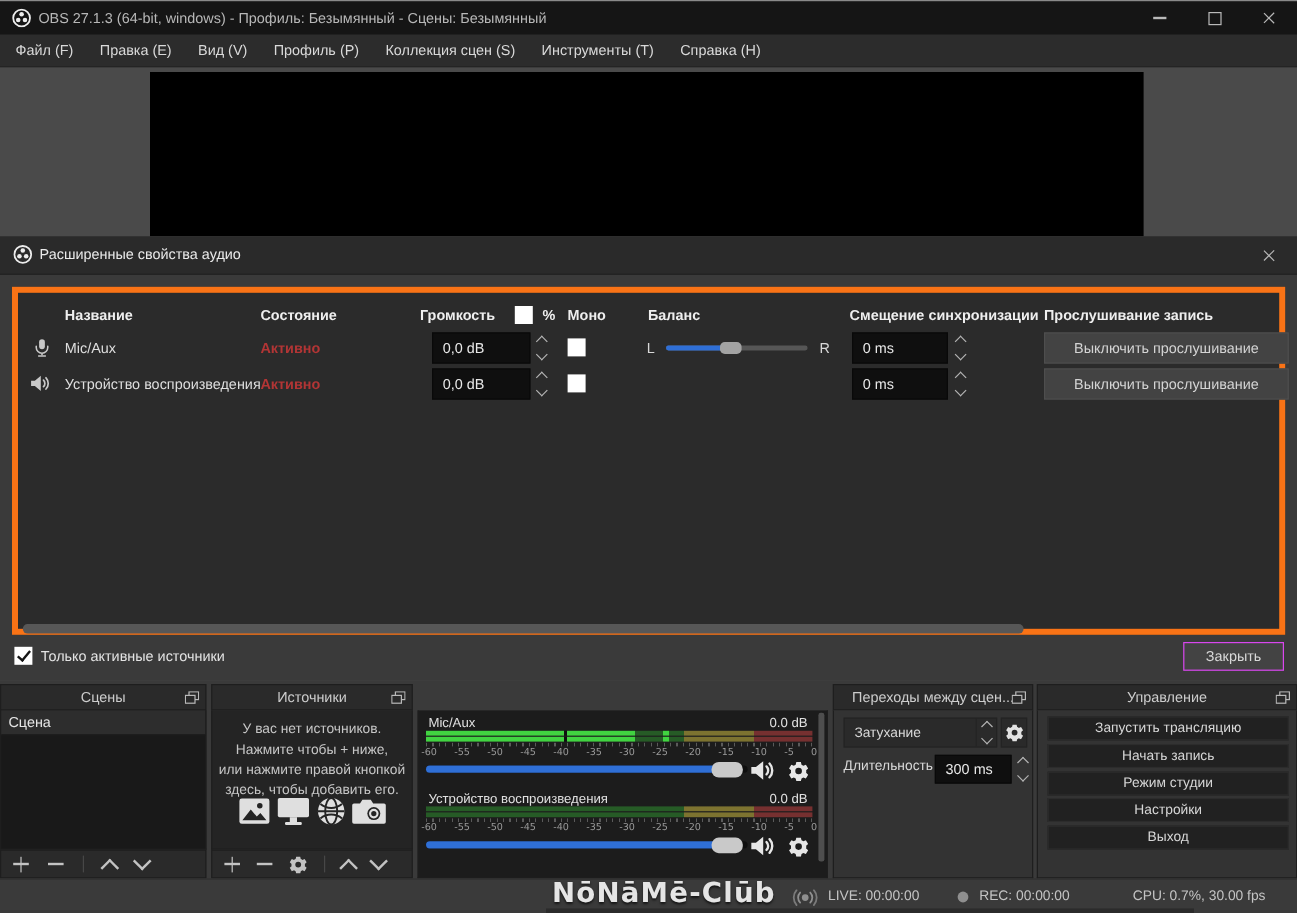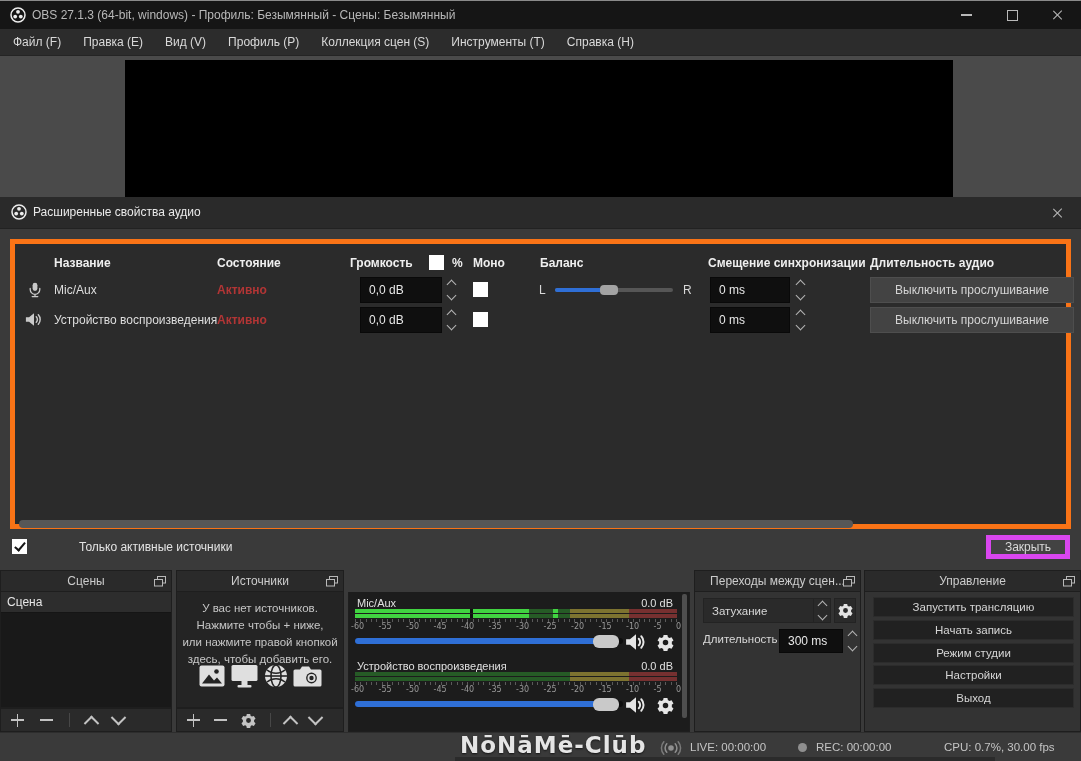--- a/index.html
+++ b/index.html
@@ -36,22 +36,22 @@
   .chd{display:inline-block;width:6px;height:6px;border-right:1.7px solid #b5b5b5;border-bottom:1.7px solid #b5b5b5;transform:rotate(45deg);}
   .cb{position:absolute;width:15px;height:15px;background:#fff;}
   .cb-check{display:flex;align-items:center;justify-content:center;}
   .cb-check::after{content:"";width:4px;height:9px;border-right:2px solid #151515;border-bottom:2px solid #151515;transform:rotate(40deg);margin-top:-3px;}
   .bal-letter{position:absolute;font-size:12px;color:#d8d8d8;top:6px;}
   .bal-track{position:absolute;top:11px;width:118px;height:4px;background:#565656;border-radius:2px;}
   .bal-fill{height:4px;width:46%;background:#2f6fd6;border-radius:2px;}
   .bal-handle{position:absolute;top:8px;width:18px;height:10px;border-radius:4px;background:#a3a3a3;}
   .mon-btn{position:absolute;width:204px;height:26px;background:#434343;border:1px solid #4e4e4e;box-sizing:border-box;color:#d4d4d4;font-size:12px;display:flex;align-items:center;justify-content:center;}
   .hscroll-thumb{position:absolute;left:4px;top:276px;width:834px;height:8px;border-radius:4px;background:#575757;}
-  .close-btn{position:absolute;left:986px;top:338px;width:84px;height:24px;background:#434343;border:5px solid #d946ef;box-sizing:border-box;color:#d8d8d8;font-size:12px;display:flex;align-items:center;justify-content:center;}
-  .active-only-lbl{position:absolute;left:34px;top:343px;font-size:12px;color:#e3e3e3;margin-left:45px;}
+  .close-btn{position:absolute;left:986px;top:338px;width:84px;height:24px;background:#434343;border:1px solid #d946ef;box-sizing:border-box;color:#d8d8d8;font-size:12px;display:flex;align-items:center;justify-content:center;}
+  .active-only-lbl{position:absolute;left:34px;top:343px;font-size:12px;color:#e3e3e3;}
   
   .dockbg{left:0;top:566px;width:1081px;height:165px;background:#3a3a3a;}
   .panel{position:absolute;top:569px;height:162px;}
   .phead{position:absolute;left:0;top:0;width:100%;height:22px;background:#2a2a2a;border:1px solid #1e1e1e;box-sizing:border-box;display:flex;align-items:center;justify-content:center;}
   .phead .pt{font-size:12px;color:#cccccc;white-space:nowrap;}
   .popout{position:absolute;right:5px;top:5px;}
   .pbody{position:absolute;left:0;top:22px;width:100%;box-sizing:border-box;border:1px solid #1e1e1e;border-top:none;}
   .ptoolbar{position:absolute;left:0;top:138px;width:100%;height:24px;background:#2a2a2a;border:1px solid #1e1e1e;box-sizing:border-box;display:flex;align-items:center;gap:16px;padding:0 10px;}
   .tb-div{width:1px;height:14px;background:#474747;}
   .ic-plus{position:relative;width:13px;height:13px;}
@@ -147,21 +147,21 @@
     <div class="table">
 
       <span class="th" style="left:39px">Название</span>
       <span class="th" style="left:202px">Состояние</span>
       <span class="th" style="left:335px">Громкость</span>
       <span class="cb" style="left:414px;top:11px"></span>
       <span class="th" style="left:437px">%</span>
       <span class="th" style="left:458px">Моно</span>
       <span class="th" style="left:525px">Баланс</span>
       <span class="th" style="left:693px">Смещение синхронизации</span>
-      <span class="th" style="left:855px">Длительность аудио</span>
+      <span class="th" style="left:855px">Прослушивание запись</span>
 
       <div class="row" style="top:33px">
         <svg class="abs" style="left:12px;top:5px" width="16" height="16" viewBox="0 0 16 16">
             <rect x="5.6" y="0.8" width="4.8" height="8.2" rx="2.4" fill="#c9c9c9"></rect>
             <path d="M3.2 6.5v1a4.8 4.8 0 0 0 9.6 0v-1" stroke="#c9c9c9" stroke-width="1.3" fill="none" stroke-linecap="round"></path>
             <line x1="8" y1="12.6" x2="8" y2="14" stroke="#c9c9c9" stroke-width="1.3"></line>
             <line x1="5.2" y1="14.6" x2="10.8" y2="14.6" stroke="#c9c9c9" stroke-width="1.3" stroke-linecap="round"></line>
           </svg>
         <span class="cell-txt" style="left:39px">Mic/Aux</span>
         <span class="cell-txt status-red" style="left:202px">Активно</span>

